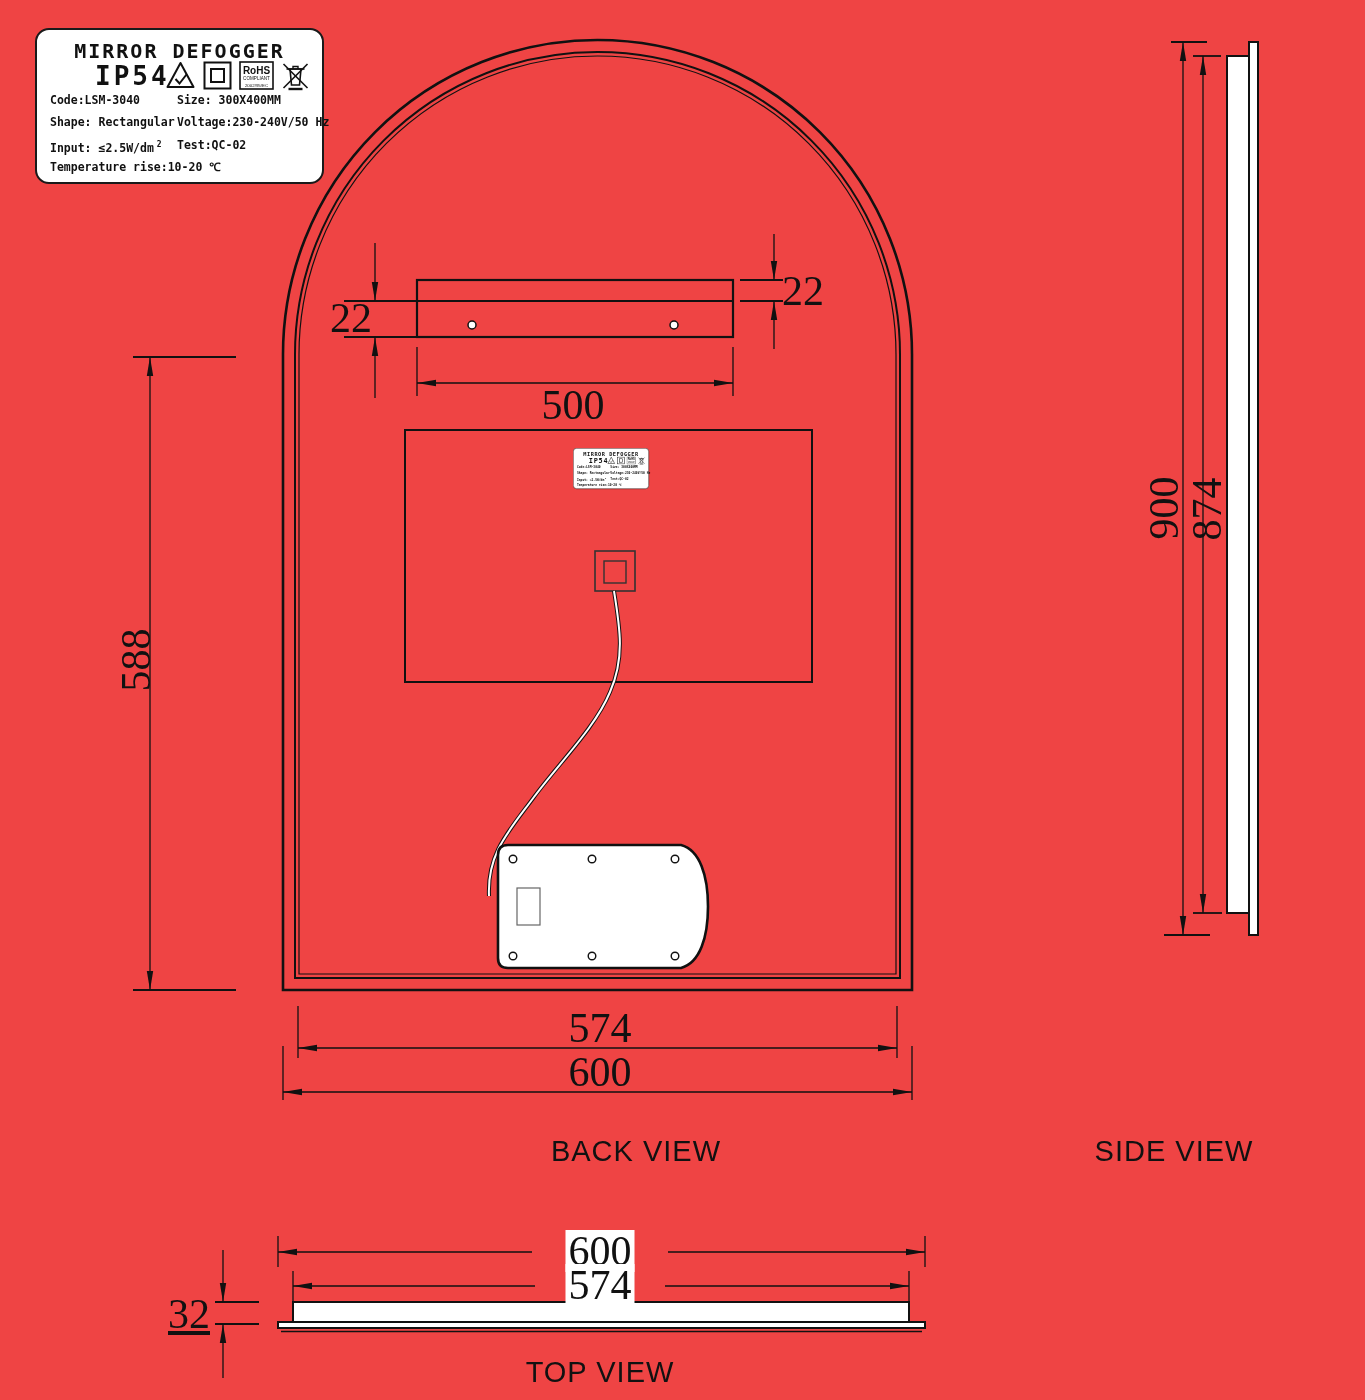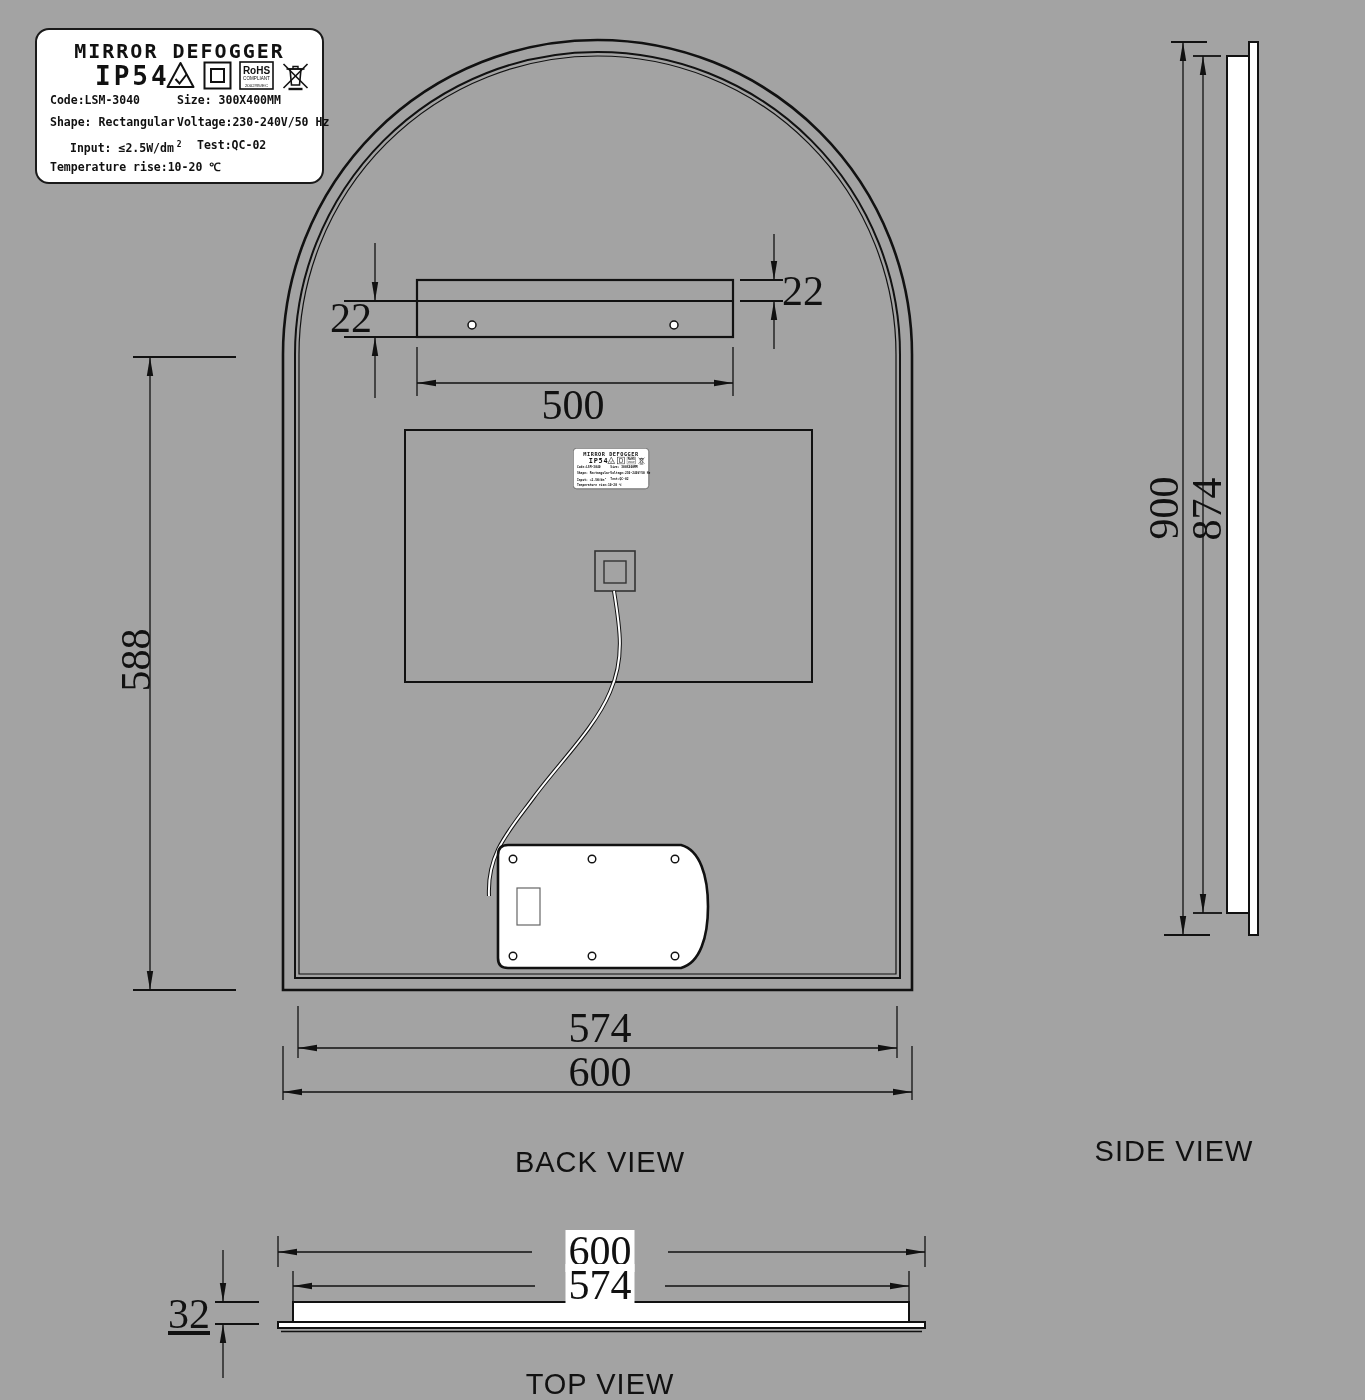--- a/index.html
+++ b/index.html
@@ -1,16 +1,16 @@
 <!DOCTYPE html>
 <html><head>
 <meta charset="utf-8">
 <style>
   html,body{margin:0;padding:0;background:#fff;}
-  #canvas{position:relative;width:1365px;height:1400px;background:#a3a3a3;overflow:hidden;
+  #canvas{position:relative;width:1365px;height:1400px;background:#ef4444;overflow:hidden;
           font-family:"Liberation Sans",sans-serif;color:#111;}
   #linework{position:absolute;left:0;top:0;}
   
   .dim{position:absolute;transform:translate(-50%,-50%);font-family:"Liberation Serif",serif;
        font-size:42px;color:#111;white-space:nowrap;line-height:1;background:#fff;padding:0 3px;}
   .dim.rot{transform:translate(-50%,-50%) rotate(-90deg);background:transparent;}
   .dim.nobg{background:transparent;}
   
   .view-label{position:absolute;transform:translate(-50%,-50%);font-family:"Liberation Sans",sans-serif;
        font-size:29px;letter-spacing:1px;color:#111;white-space:nowrap;}
@@ -190,21 +190,21 @@
       </span>
     </div>
     <div class="lbl-row" style="top:64px;">
       <span class="lbl-col1">Code:LSM-3040</span>
       <span class="lbl-col2">Size: 300X400MM</span>
     </div>
     <div class="lbl-row" style="top:86px;">
       <span class="lbl-col1">Shape: Rectangular</span>
       <span class="lbl-col2">Voltage:230-240V/50 Hz</span>
     </div>
-    <div class="lbl-row" style="top:109px;margin-left:20px;">
+    <div class="lbl-row" style="top:109px;">
       <span class="lbl-col1"><span>Input: ≤2.5W/dm</span><sup>2</sup></span>
       <span class="lbl-col2">Test:QC-02</span>
     </div>
     <div class="lbl-row" style="top:131px;">
       <span>Temperature rise:10-20 ℃</span>
     </div>
   </div>
 
   <div class="mini-wrap">
     <div class="label-box">
@@ -265,17 +265,17 @@
   <div class="dim nobg" style="left:573px;top:405px;">500</div>
   <div class="dim rot" style="left:136px;top:660px;">588</div>
   <div class="dim nobg" style="left:600px;top:1028px;">574</div>
   <div class="dim nobg" style="left:600px;top:1072px;">600</div>
   <div class="dim rot" style="left:1164px;top:508px;">900</div>
   <div class="dim rot" style="left:1207px;top:509px;">874</div>
   <div class="dim" style="left:600px;top:1251px;">600</div>
   <div class="dim" style="left:600px;top:1285px;">574</div>
   <div class="dim nobg" style="left:189px;top:1314px;text-decoration:underline;">32</div>
 
-  <div class="view-label" style="left:600px;top:1151px;margin-top:11px;">BACK VIEW</div>
+  <div class="view-label" style="left:636px;top:1151px;">BACK VIEW</div>
   <div class="view-label" style="left:1174px;top:1151px;">SIDE VIEW</div>
-  <div class="view-label" style="left:600px;top:1372px;margin-top:12px;">TOP VIEW</div>
+  <div class="view-label" style="left:600px;top:1372px;">TOP VIEW</div>
 
 </div>
 
 </body></html>

